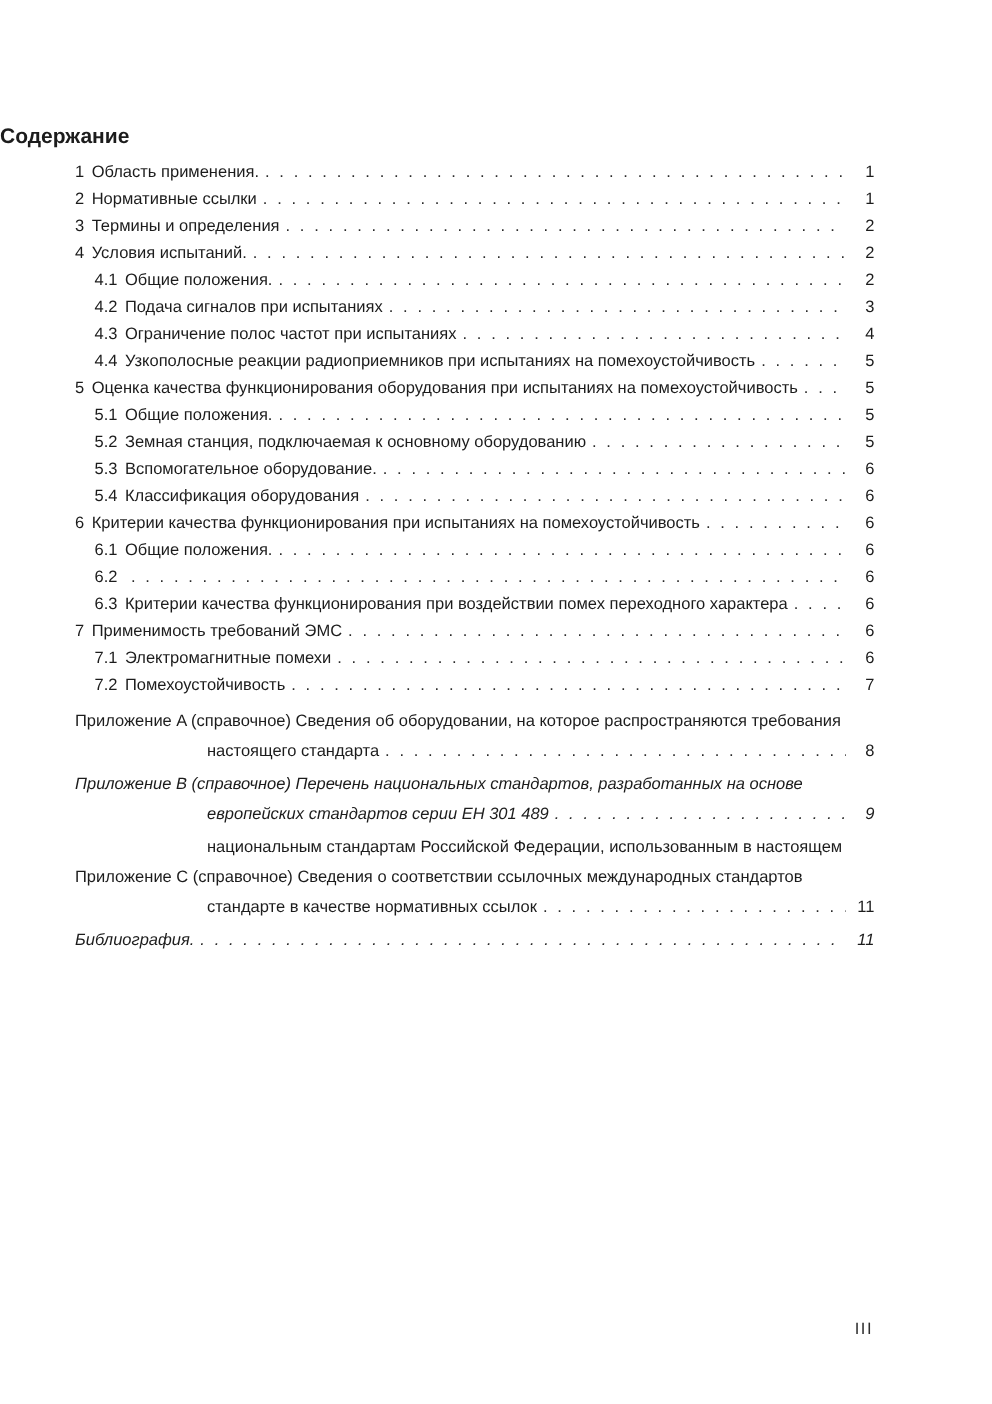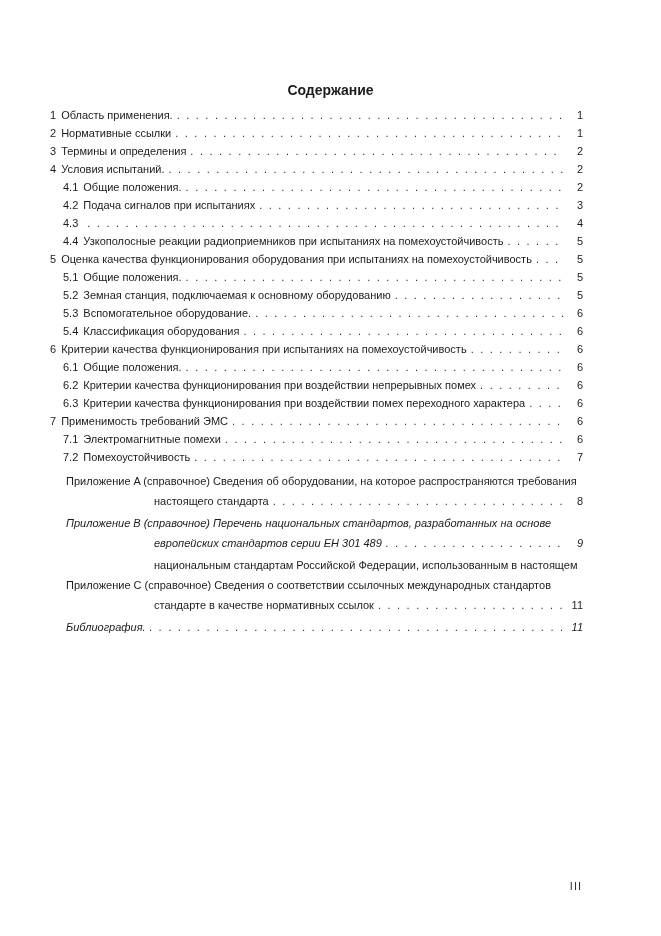--- a/index.html
+++ b/index.html
@@ -14,42 +14,41 @@
     position: absolute; inset: 0;
     padding: 62px 78px 0 50px;
   }
   .doc-header {
     font-size: 11.5px; font-weight: bold;
     text-align: right; line-height: 14px;
     letter-spacing: .2px;
   }
   .title {
     margin: 20px -78px 0 -50px;
-    text-align: center;
     font-size: 14px; font-weight: bold;
     line-height: 16px;
   }
   .toc { margin-top: 8px; font-size: 11px; }
   .row {
     display: flex; align-items: baseline;
     height: 18px; line-height: 18px;
     white-space: nowrap;
   }
   .lvl2 { padding-left: 13px; }
   .num { margin-right: 5px; }
   .dots {
     flex: 1 1 auto; overflow: hidden;
     margin: 0 4px; color: #2a2a2a;
   }
   .dots::after {
     content: "...........................................................................................................";
     letter-spacing: 6.5px;
   }
   .pg { flex: 0 0 auto; min-width: 15px; text-align: right; }
-  .appendices { margin-top: 5px; margin-left: 16px; }
+  .appendices { margin-top: 5px; }
   .app-row {
     display: flex; align-items: baseline;
     height: 20px; line-height: 20px;
     white-space: nowrap;
   }
   .app-block { margin-top: 2px; }
   .app-cont { padding-left: 88px; align-items: flex-end; }
   .italic { font-style: italic; }
   .biblio { margin-top: 2px; font-style: italic; }
   .footer-pageno {
@@ -98,20 +97,21 @@
         <span class="pg">2</span>
     </div>
     <div class="row lvl2">
       <span class="num">4.2</span>
         <span class="label">Подача сигналов при испытаниях</span>
         <span class="dots"></span>
         <span class="pg">3</span>
     </div>
     <div class="row lvl2">
       <span class="num">4.3</span>
+        <span class="label">Ограничение полос частот при испытаниях</span>
         <span class="dots"></span>
         <span class="pg">4</span>
     </div>
     <div class="row lvl2">
       <span class="num">4.4</span>
         <span class="label">Узкополосные реакции радиоприемников при испытаниях на помехоустойчивость</span>
         <span class="dots"></span>
         <span class="pg">5</span>
     </div>
     <div class="row">
@@ -151,21 +151,20 @@
         <span class="pg">6</span>
     </div>
     <div class="row lvl2">
       <span class="num">6.1</span>
         <span class="label">Общие положения.</span>
         <span class="dots"></span>
         <span class="pg">6</span>
     </div>
     <div class="row lvl2">
       <span class="num">6.2</span>
-        <span class="label">Критерии качества функционирования при воздействии непрерывных помех</span>
         <span class="dots"></span>
         <span class="pg">6</span>
     </div>
     <div class="row lvl2">
       <span class="num">6.3</span>
         <span class="label">Критерии качества функционирования при воздействии помех переходного характера</span>
         <span class="dots"></span>
         <span class="pg">6</span>
     </div>
     <div class="row">

